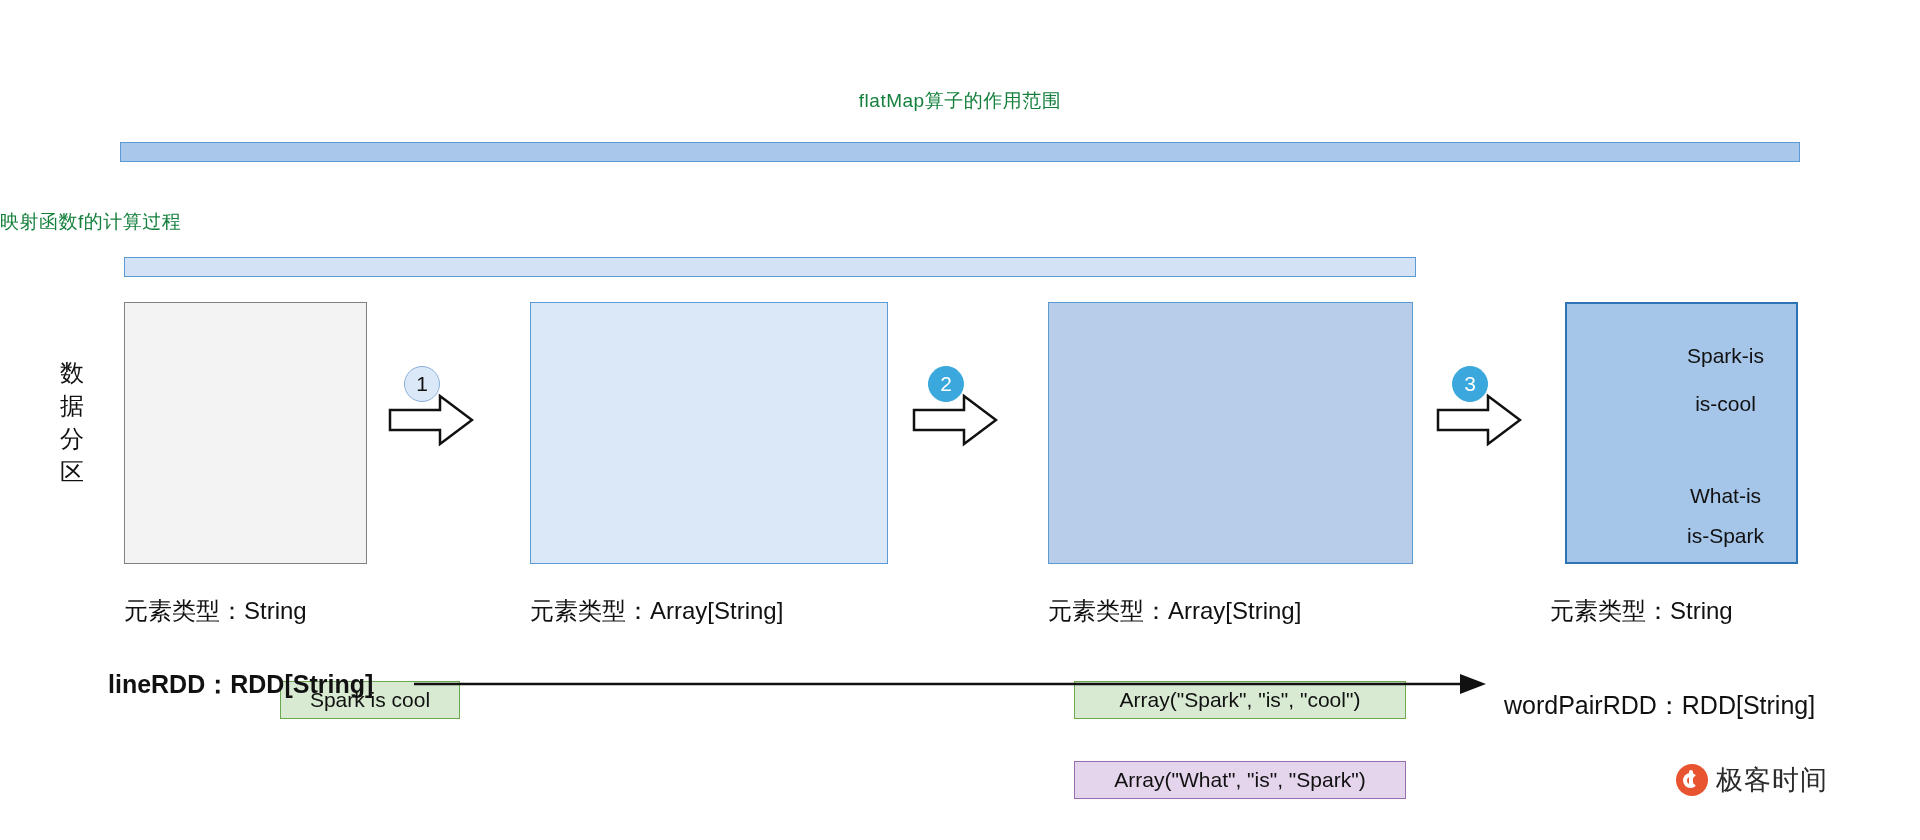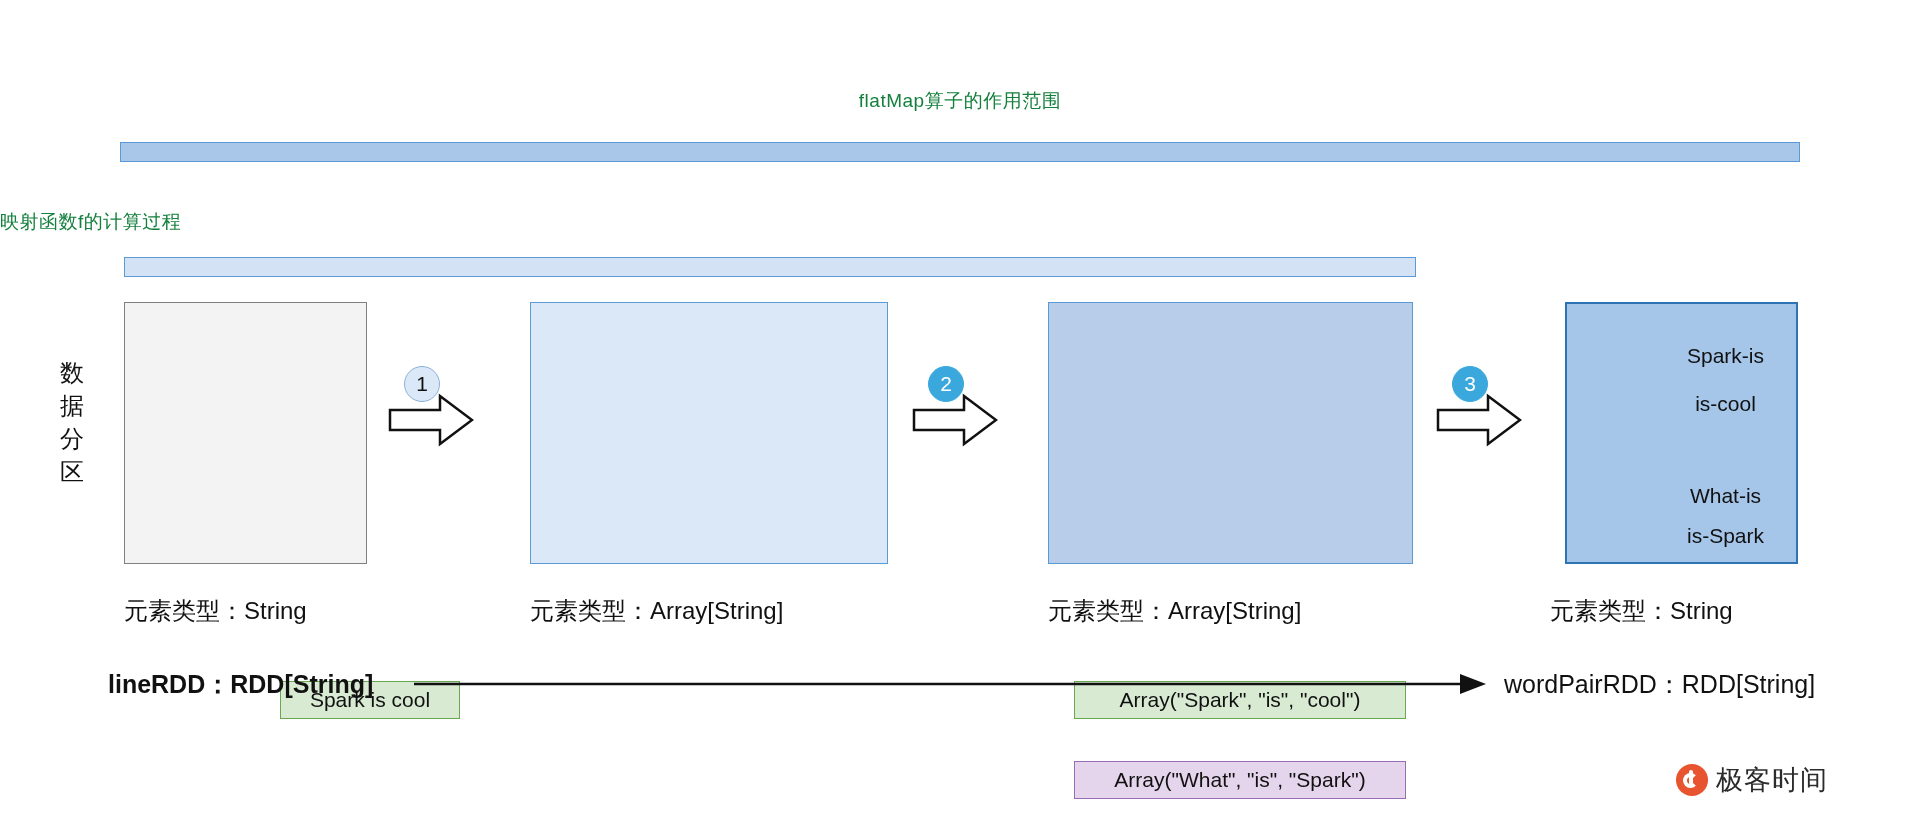--- a/index.html
+++ b/index.html
@@ -158,21 +158,21 @@
 
   
   .rdd-label {
     position:absolute;
     top:668px;
     font-size:25px;
     color:#111;
     white-space:nowrap;
   }
   #rdd-left  { left:108px;font-weight:bold; }
-  #rdd-right { left:1504px; }
+  #rdd-right { left:1504px;margin-top:21px; }
   #rdd-arrow { left:414px; top:672px; width:1072px; height:24px; }
 
   
   #watermark {
     position:absolute;
     left:1676px; top:762px;
     display:flex;
     align-items:center;
     gap:8px;
   }

